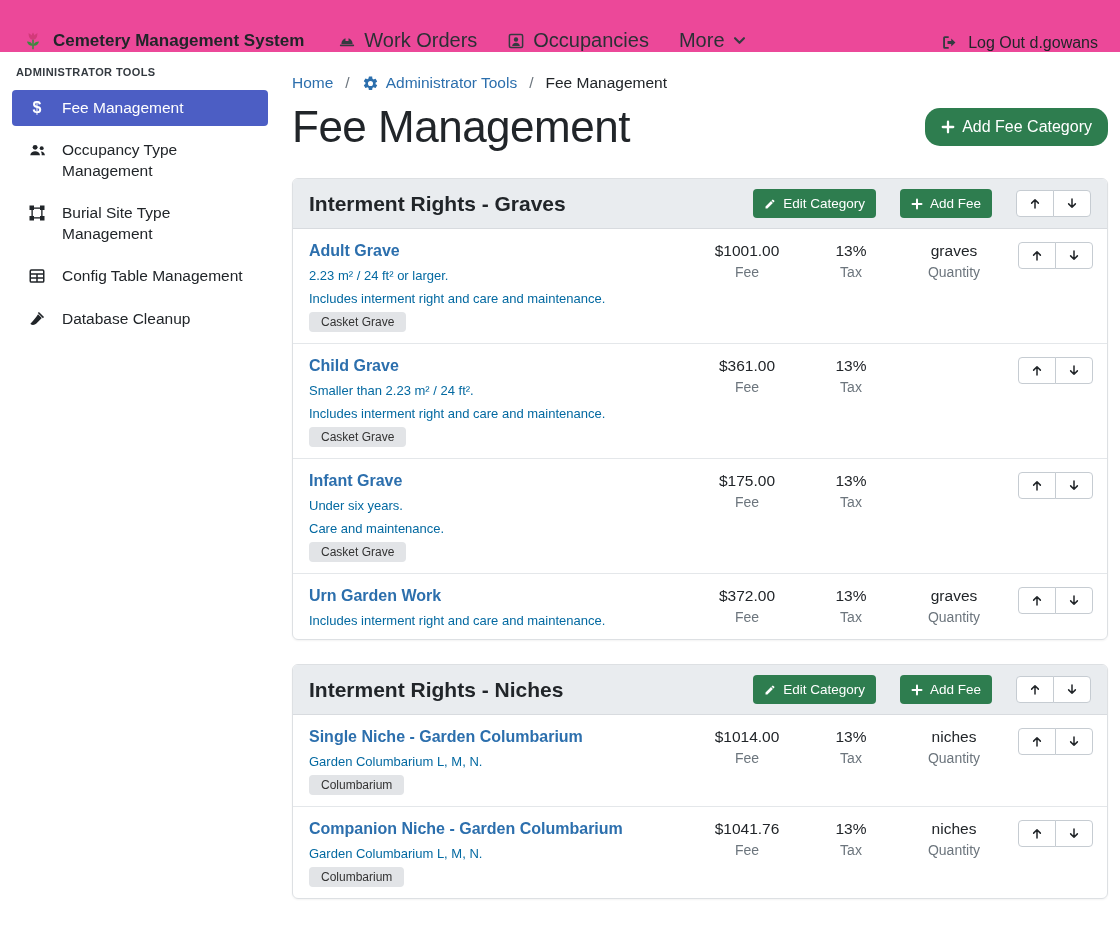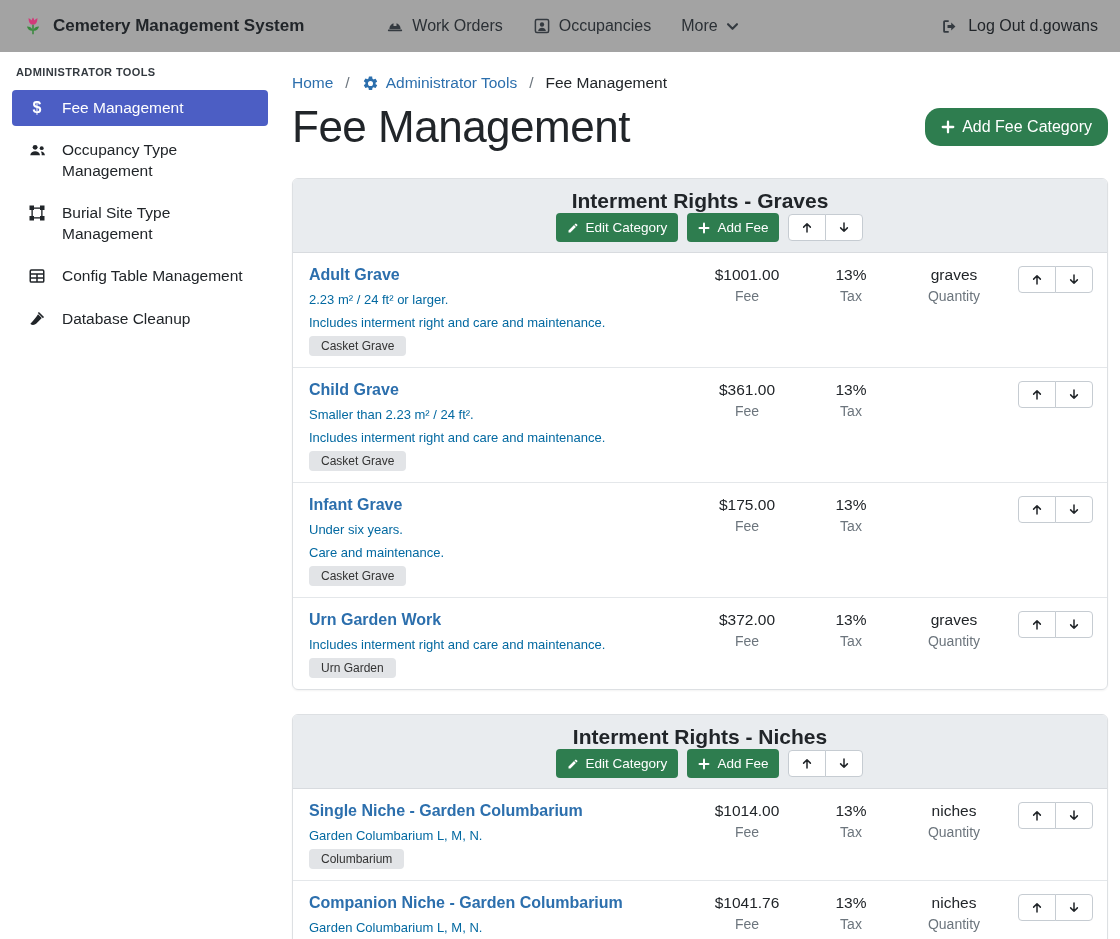--- a/index.html
+++ b/index.html
@@ -10,29 +10,29 @@
     background: #fff; color: #212529; font-size: 15px;
   }
   :root {
     --accent-blue: #4c5ec4;
     --link-blue: #2c6fad;
     --button-green: #2e7d4f;
   }
 
   
   .navbar {
-    height: 52px; background: #a3a3a3;
-    display: flex; align-items: center; padding: 0 22px; gap: 48px;
+    height: 52px; background: #ec4899;
+    display: flex; align-items: flex-end; padding: 0 22px;
   }
   .brand { display: flex; align-items: center; gap: 9px; cursor: pointer; }
   .brand-text { font-weight: bold; font-size: 17px; color: #212529; }
   .nav-items { display: flex; align-items: center; gap: 30px; margin-left: 34px; }
   .nav-item {
     display: flex; align-items: center; gap: 8px;
-    color: #2b3035; text-decoration: none; font-size: 16px; cursor: pointer;
+    color: #2b3035; text-decoration: none; font-size: 20px; cursor: pointer;
   }
   .nav-icon { display: inline-flex; color: #343a40; }
   .logout {
     margin-left: auto; display: flex; align-items: center; gap: 9px;
     color: #212529; text-decoration: none; font-size: 16px; cursor: pointer;
   }
 
   
   .layout { display: flex; }
   .sidebar { width: 280px; flex: none; padding: 14px 12px; }
@@ -81,24 +81,24 @@
   .btn-group .btn-arrow:first-child { border-top-right-radius: 0; border-bottom-right-radius: 0; }
   .btn-group .btn-arrow + .btn-arrow { margin-left: -1px; border-top-left-radius: 0; border-bottom-left-radius: 0; }
 
   
   .card {
     border: 1px solid #dde0e3; border-radius: 6px; margin-bottom: 24px;
     overflow: hidden; box-shadow: 0 1px 2px rgba(0,0,0,.05);
   }
   .card-header {
     background: #e9ecef; display: flex; align-items: center; justify-content: space-between;
-    padding: 10px 16px; border-bottom: 1px solid #d8dbdf; flex-direction: column;
+    padding: 10px 16px; border-bottom: 1px solid #d8dbdf;
   }
   .card-title { font-size: 21px; font-weight: 600; margin: 0; color: #212529; }
-  .header-actions { display: flex; align-items: center; gap: 9px; padding-left: 19px; }
+  .header-actions { display: flex; align-items: center; gap: 24px; padding-left: 19px; }
 
   
   .fee-row { display: flex; align-items: flex-start; padding: 13px 14px 11px 16px; border-bottom: 1px solid #e4e7ea; }
   .fee-row:last-child { border-bottom: none; }
   .fee-main { flex: 1; min-width: 0; padding-right: 10px; }
   .fee-name { color: var(--link-blue); font-weight: 700; font-size: 16px; text-decoration: none; cursor: pointer; display: inline-block; }
   .fee-line { font-size: 13px; margin-top: 8px; color: #0369a1; }
   .badge {
     display: inline-block; background: #e2e4e7; color: #333;
     font-size: 12px; padding: 3px 12px; border-radius: 4px; margin-top: 6px;
@@ -415,21 +415,20 @@
         </button>
       </div>
     </div>
   </div>
             <div class="fee-row">
     <div class="fee-main">
       <a class="fee-name">Urn Garden Work</a>
       <div>
                   <div class="fee-line">Includes interment right and care and maintenance.</div>
                 </div>
-      <div><span class="badge">Urn Garden</span></div>
     </div>
     <div class="stat fee-amt">
       <div class="stat-value">$372.00</div>
       <div class="stat-label">Fee</div>
     </div>
     <div class="stat tax">
       <div class="stat-value">13%</div>
       <div class="stat-label">Tax</div>
     </div>
     <div class="stat qty">

